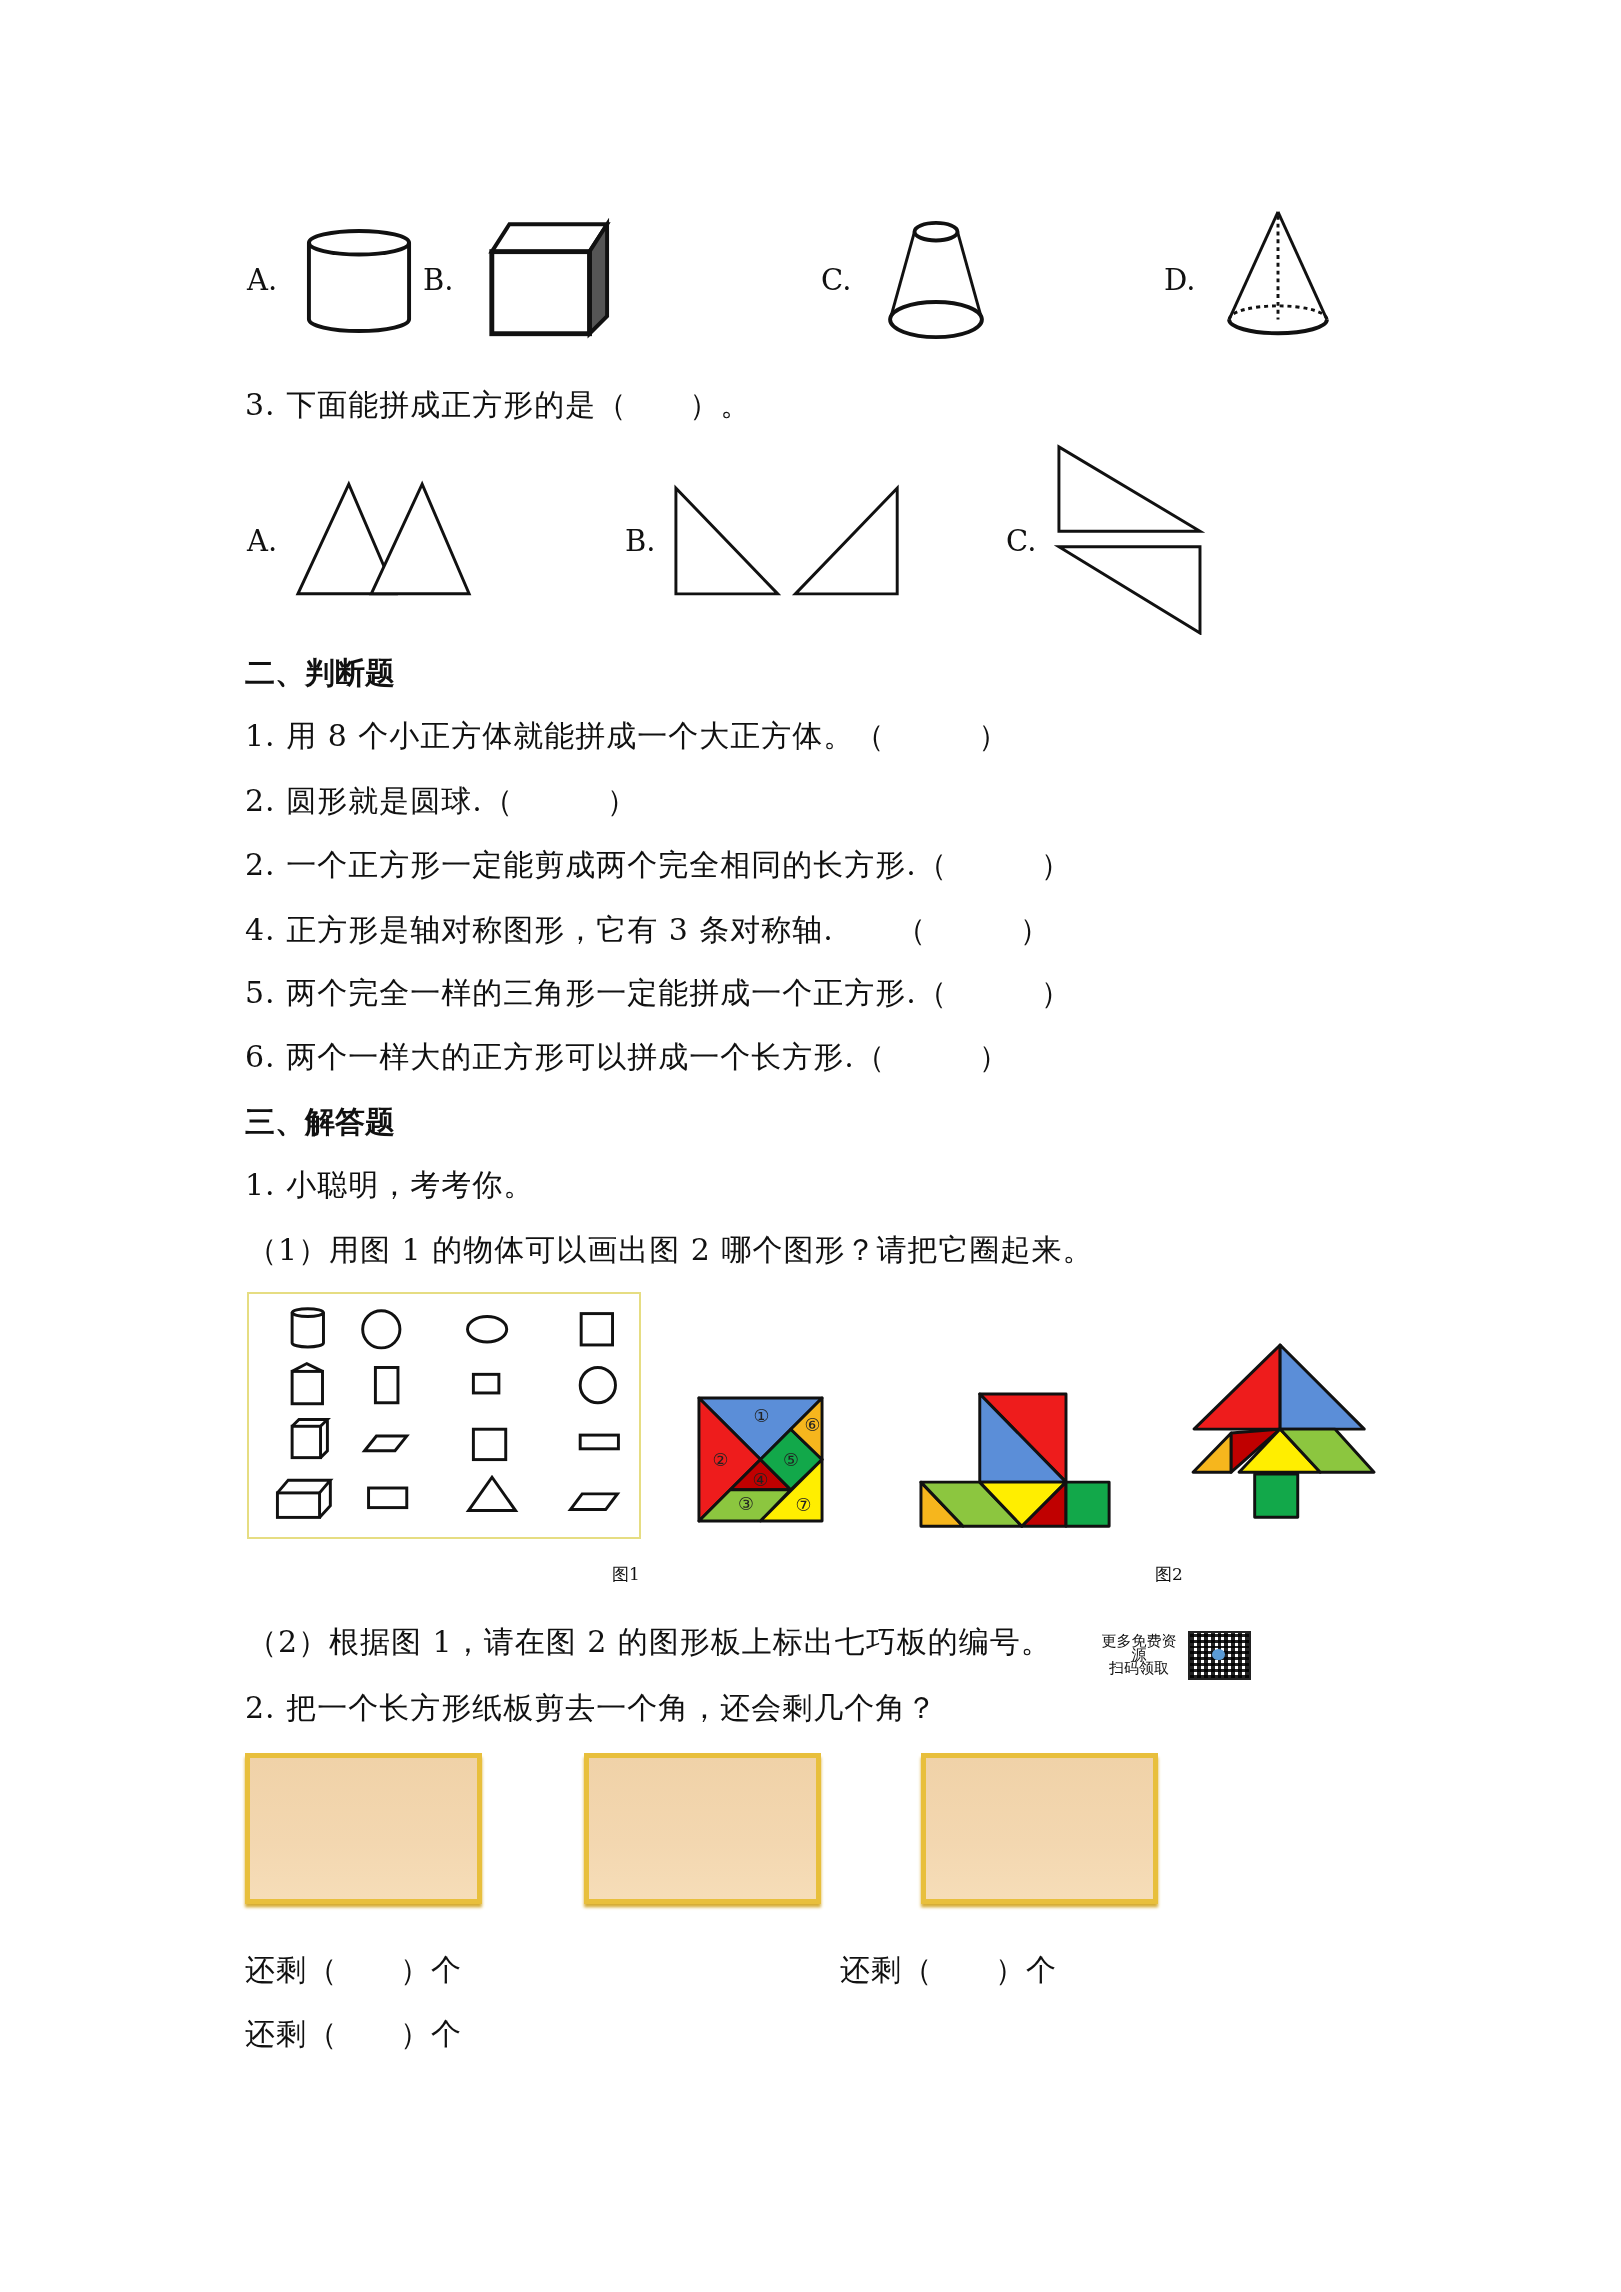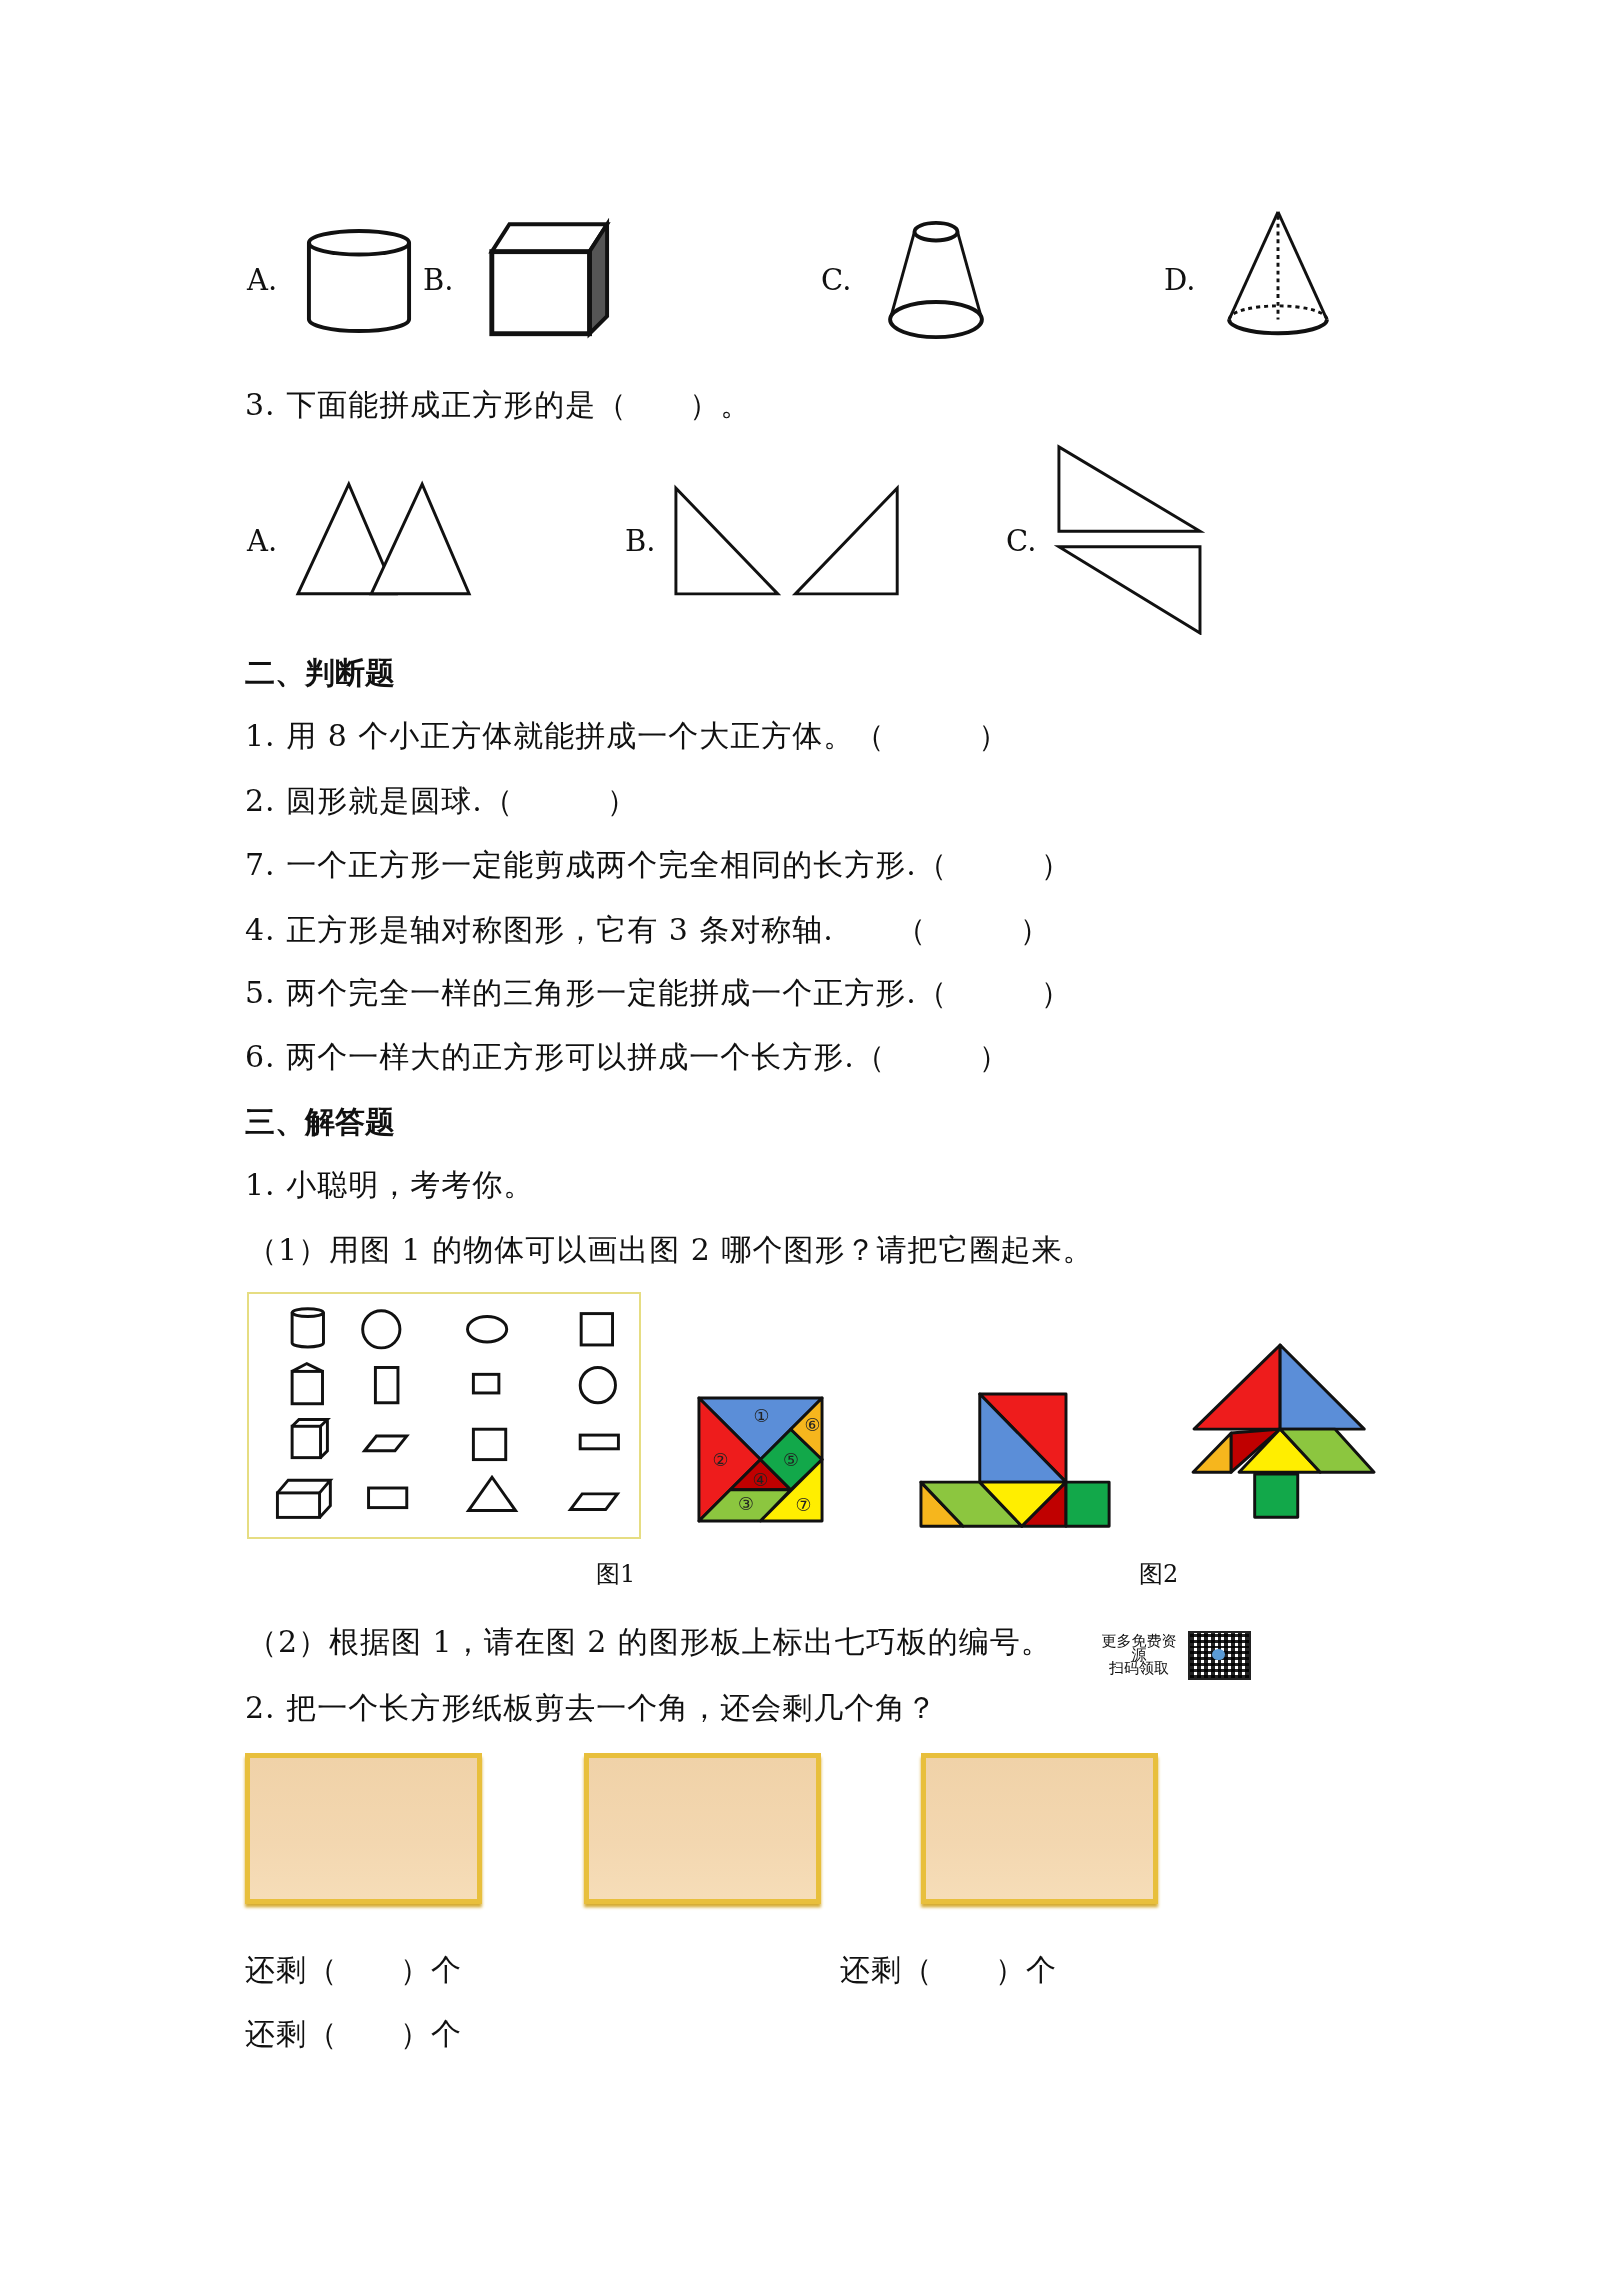--- a/index.html
+++ b/index.html
@@ -2,21 +2,21 @@
 <html><head>
 <meta charset="utf-8">
 <style>
   html,body{margin:0;padding:0;background:#fff;}
   body{width:1621px;height:2293px;position:relative;overflow:hidden;
        font-family:"DejaVu Serif","Liberation Serif",serif;color:#111;}
   .abs{position:absolute;}
   .txt{font-size:30px;line-height:39px;white-space:pre;letter-spacing:1px;}
   .heading{font-family:"DejaVu Sans","Liberation Sans",sans-serif;font-weight:bold;font-size:30px;line-height:39px;white-space:pre;}
   .opt{font-size:29px;line-height:35px;}
-  .caption{font-size:24px;line-height:25.5px;}
+  .caption{font-size:17px;line-height:25.5px;margin-left:16px;}
   .fig1-box{border:2px solid #e6dd82;background:#fff;}
   .board{background:linear-gradient(180deg,#f0d2a8 0%,#f3d7b0 60%,#f6ddb8 100%);
          border:5.9px solid #e8bf3c;box-shadow:0 3.9px 2.9px #d6ad37;}
   .qr{background:
       repeating-linear-gradient(90deg,#222 0 3.9px,#fff 3.9px 6.9px),
       repeating-linear-gradient(0deg,#222 0 2.9px,#fff 2.9px 5.9px);
       background-blend-mode:multiply;}
   svg{display:block;}
 </style>
 </head>
@@ -77,21 +77,21 @@
 <div class="abs" style="left:1049px;top:443px;">
   <svg width="157" height="192" viewBox="0 0 160 196">
     <polygon points="10,4 10,90 154,90" fill="#fff" stroke="#111" stroke-width="3"></polygon>
     <polygon points="10,106 154,106 154,194" fill="#fff" stroke="#111" stroke-width="3"></polygon>
   </svg>
 </div>
 
 <div class="abs heading" style="left:245px;top:653px;">二、判断题</div>
 <div class="abs txt" style="left:245px;top:716px;">1. 用 8 个小正方体就能拼成一个大正方体。（　　　）</div>
 <div class="abs txt" style="left:245px;top:781px;">2. 圆形就是圆球.（　　　）</div>
-<div class="abs txt" style="left:245px;top:845px;">7. 一个正方形一定能剪成两个完全相同的长方形.（　　　）</div>
+<div class="abs txt" style="left:245px;top:845px;">2. 一个正方形一定能剪成两个完全相同的长方形.（　　　）</div>
 <div class="abs txt" style="left:245px;top:910px;">4. 正方形是轴对称图形，它有 3 条对称轴.　　（　　　）</div>
 <div class="abs txt" style="left:245px;top:973px;text-align:right;">5. 两个完全一样的三角形一定能拼成一个正方形.（　　　）</div>
 <div class="abs txt" style="left:245px;top:1037px;">6. 两个一样大的正方形可以拼成一个长方形.（　　　）</div>
 
 <div class="abs heading" style="left:245px;top:1102px;">三、解答题</div>
 <div class="abs txt" style="left:245px;top:1165px;">1. 小聪明，考考你。</div>
 <div class="abs txt" style="left:247px;top:1230px;">（1）用图 1 的物体可以画出图 2 哪个图形？请把它圈起来。</div>
 
 <div class="abs fig1-box" style="left:247px;top:1292px;width:390px;height:243px;">
   <svg width="390" height="243" viewBox="0 0 398 248">

